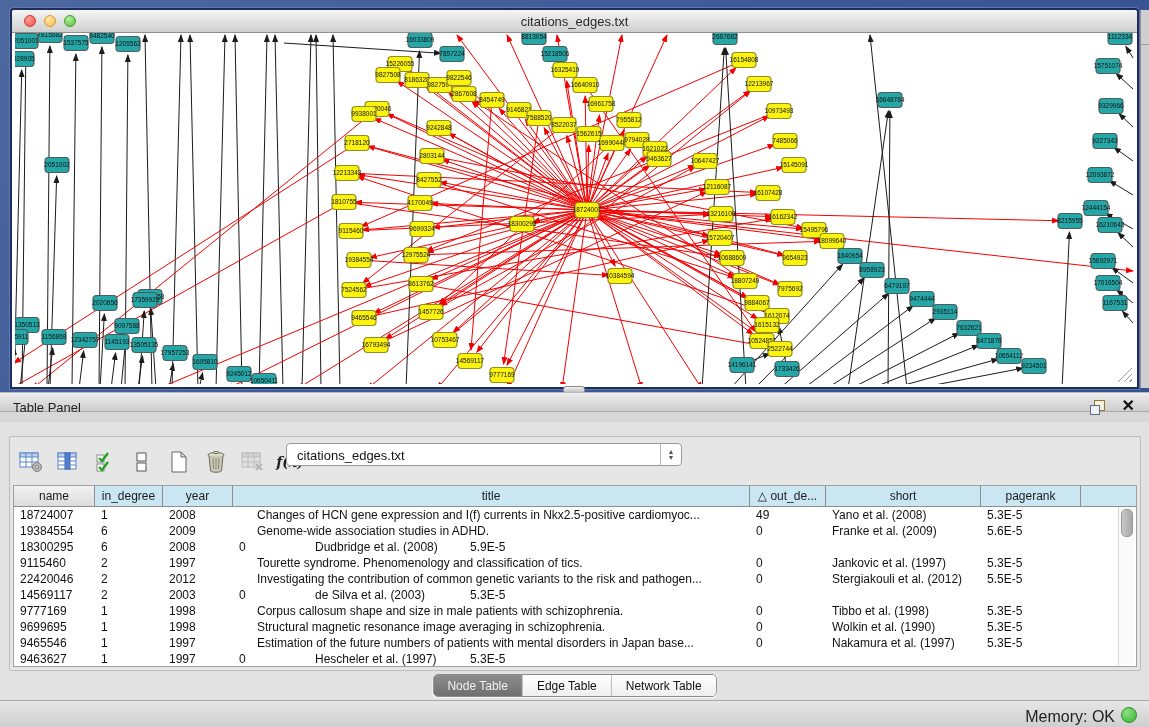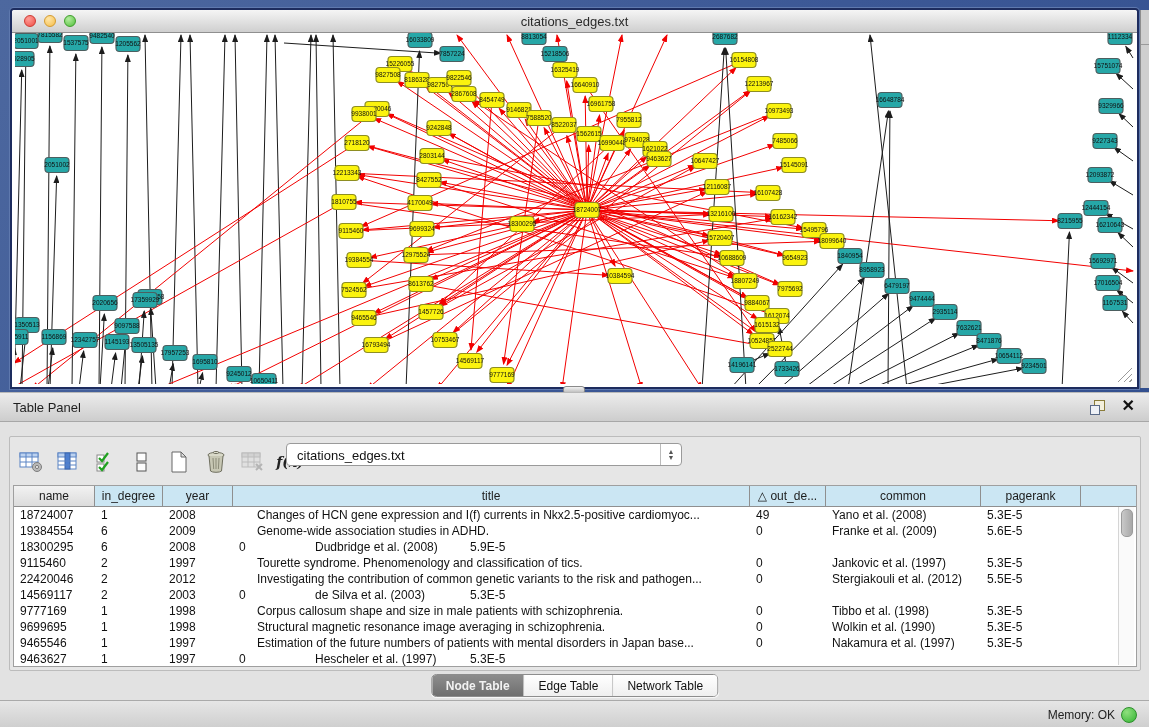--- a/index.html
+++ b/index.html
@@ -20,21 +20,21 @@
   .light.r{background:radial-gradient(circle at 35% 30%,#ff9d97,#ef4f46);border:1px solid #ce3a32;}
   .light.y{background:radial-gradient(circle at 35% 30%,#ffe6a8,#f5bd4a);border:1px solid #d59c2f;}
   .light.g{background:radial-gradient(circle at 35% 30%,#b4eda0,#53c03c);border:1px solid #3f9e2c;}
   .net-canvas{position:absolute;left:3px;top:23px;width:1119px;height:351px;background:#fff;overflow:hidden;}
   .resize-grip{position:absolute;right:2px;bottom:2px;width:15px;height:15px;
                background:repeating-linear-gradient(135deg,transparent 0 3px,#9a9a9a 3px 4px);
                clip-path:polygon(100% 0,100% 100%,0 100%);}
   .splitter-notch{position:absolute;left:563px;top:386px;width:20px;height:6px;border-radius:3px;
                   background:linear-gradient(#f2f2f2,#b9b9b9);border:1px solid #8a8a8a;}
   
-  .panel-bar{position:absolute;left:0;top:392px;width:1149px;height:30px;
+  .panel-bar{position:absolute;left:0;top:392px;width:1149px;height:20px;
              background:linear-gradient(#ececec,#cdcdcd);border-top:1px solid #b9b9b9;border-bottom:1px solid #a7a7a7;box-sizing:border-box;}
   .panel-title{position:absolute;left:13px;top:7px;font-size:13px;color:#1f1f1f;}
   .float-icon{position:absolute;right:44px;top:7px;width:15px;height:14px;}
   .float-icon .b1{position:absolute;left:4px;top:0;width:9px;height:9px;border:1px solid #8a7c3a;background:#f4f0dc;}
   .float-icon .b2{position:absolute;left:0;top:5px;width:8px;height:8px;border:1px solid #5b6b88;background:#eef1f6;}
   .close-icon{position:absolute;right:14px;top:4px;font-size:16px;font-weight:bold;color:#111;line-height:18px;}
   
   .panel-body{position:absolute;left:0;top:422px;width:1149px;height:278px;background:#e2e2e2;}
   .inner{position:absolute;left:9px;top:14px;width:1130px;height:233px;background:#e6e6e6;
          border:1px solid #bcbcbc;border-radius:2px;}
@@ -55,26 +55,26 @@
   .tr{display:flex;height:16px;align-items:center;}
   .td{box-sizing:border-box;font-size:12px;color:#111;white-space:nowrap;overflow:hidden;padding-left:6px;}
   .c0{width:81px}.c1{width:68px}.c2{width:70px}.c3{width:517px}.c4{width:76px}.c5{width:155px}.c6{width:100px}
   .td.c3{padding-left:24px}
   .vscroll{position:absolute;right:2px;top:21px;width:15px;height:158px;background:#fafafa;border-left:1px solid #d5d5d5;}
   .vthumb{position:absolute;left:2px;top:2px;width:10px;height:26px;border-radius:5px;background:linear-gradient(90deg,#c9c9c9,#a8a8a8);border:1px solid #9b9b9b;}
   
   .tabs{position:absolute;left:50%;transform:translateX(-50%);top:252px;display:flex;height:21px;
         border:1px solid #8d8d8d;border-radius:5px;overflow:hidden;background:#fff;box-shadow:0 1px 1px rgba(255,255,255,.8);}
   .tab{padding:0 14px;font-size:12px;display:flex;align-items:center;color:#111;background:linear-gradient(#fff,#efefef);border-right:1px solid #b5b5b5;}
-  .tab.active{background:linear-gradient(#8d8d8d,#6f6f6f);color:#f2f2f2;font-weight:bold;}
+  .tab.active{background:linear-gradient(#8d8d8d,#6f6f6f);color:#f2f2f2;}
   .tab:last-child{border-right:none;}
   
   .statusbar{position:absolute;left:0;top:700px;width:1149px;height:27px;
              background:linear-gradient(#e6e6e6,#cfcfcf);border-top:1px solid #aaa;box-sizing:border-box;}
-  .memory{position:absolute;right:34px;top:7px;font-size:12px;color:#222;}
+  .memory{position:absolute;right:34px;top:7px;font-size:16px;color:#222;}
   .memdot{position:absolute;right:12px;top:6px;width:14px;height:14px;border-radius:50%;
           background:radial-gradient(circle at 35% 30%,#8fe07e,#35b434);border:1px solid #2c8f2b;}
   svg text{user-select:none;}
 </style>
 </head>
 <body>
 
 <div class="desktop">
   <div class="net-window">
     <div class="titlebar">
@@ -812,21 +812,21 @@
           <span>▼</span>
         </span>
     </div>
     <div class="tablebox">
       <div class="thead">
           <div class="th c0 gray">name</div>
           <div class="th c1">in_degree</div>
           <div class="th c2">year</div>
           <div class="th c3">title</div>
           <div class="th c4">△ out_de...</div>
-          <div class="th c5">common</div>
+          <div class="th c5">short</div>
           <div class="th c6">pagerank</div>
         </div>
       <div>
           <div class="tr">
             <div class="td c0">18724007</div>
             <div class="td c1">1</div>
             <div class="td c2">2008</div>
             <div class="td c3">Changes of HCN gene expression and I(f) currents in Nkx2.5-positive cardiomyoc...</div>
             <div class="td c4">49</div>
             <div class="td c5">Yano et al. (2008)</div>

